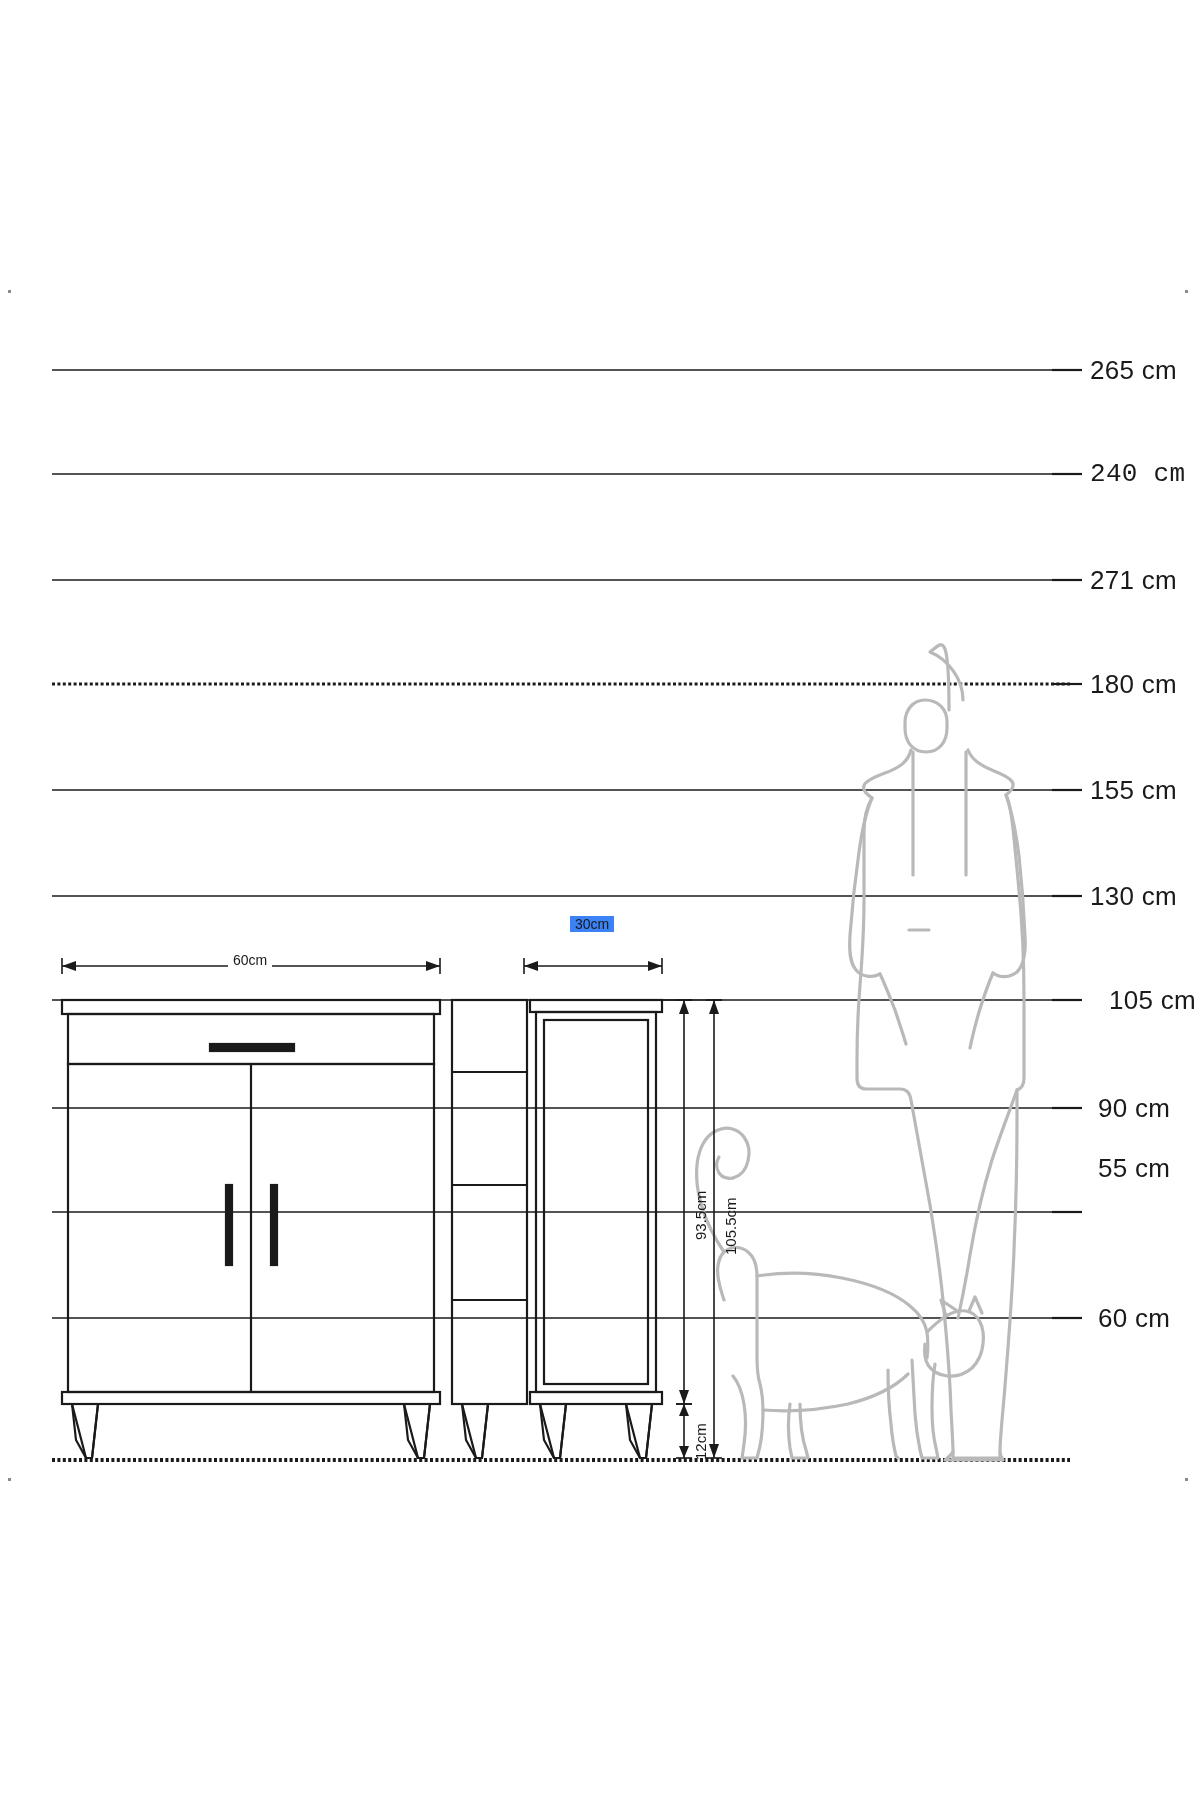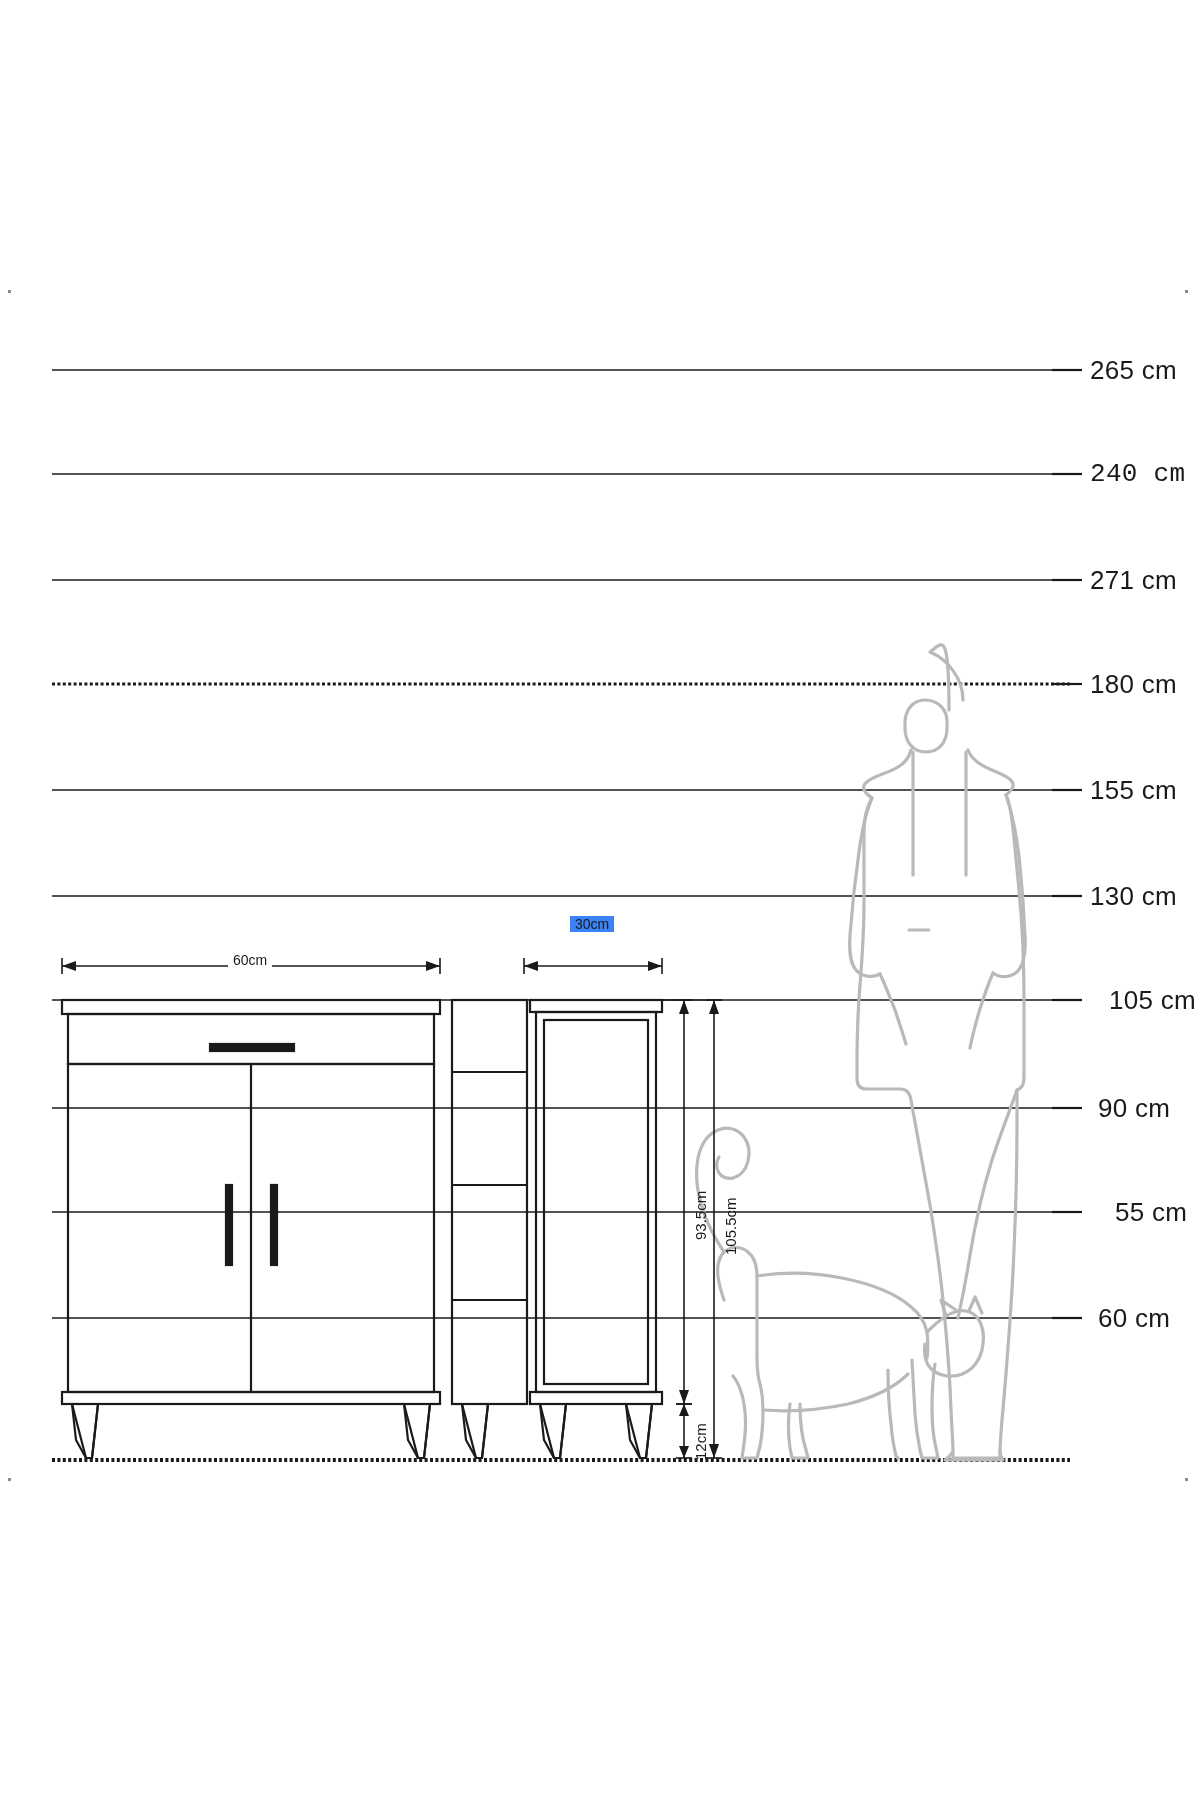--- a/index.html
+++ b/index.html
@@ -335,21 +335,21 @@
   </svg>
 
   <div class="scale-label" style="left:1090px; top:355px;">265 cm</div>
   <div class="scale-label" style="left:1090px; top:459px;font-family:Liberation Mono, monospace;">240 cm</div>
   <div class="scale-label" style="left:1090px; top:565px;">271 cm</div>
   <div class="scale-label" style="left:1090px; top:669px;text-align:center;">180 cm</div>
   <div class="scale-label" style="left:1090px; top:775px;">155 cm</div>
   <div class="scale-label" style="left:1090px; top:881px;">130 cm</div>
   <div class="scale-label" style="left:1090px; top:985px;margin-left:19px;">105 cm</div>
   <div class="scale-label" style="left:1098px; top:1093px;">90 cm</div>
-  <div class="scale-label" style="left:1098px; top:1197px;margin-left:17px;">55 cm</div>
+  <div class="scale-label" style="left:1098px; top:1153px;">55 cm</div>
   <div class="scale-label" style="left:1098px; top:1303px;">60 cm</div>
 
   <div class="dim-label" style="left:228px; top:952px; background:#ffffff; padding:0 5px;">60cm</div>
   <div class="dim-label" style="left:570px; top:916px; background:#3b82f6; padding:0 5px;">30cm</div>
 
   <div class="vert-label" style="left:692px; top:1240px;">93.5cm</div>
   <div class="vert-label" style="left:722px; top:1255px;">105.5cm</div>
   <div class="vert-label" style="left:692px; top:1460px;">12cm</div>
 
 </div>

